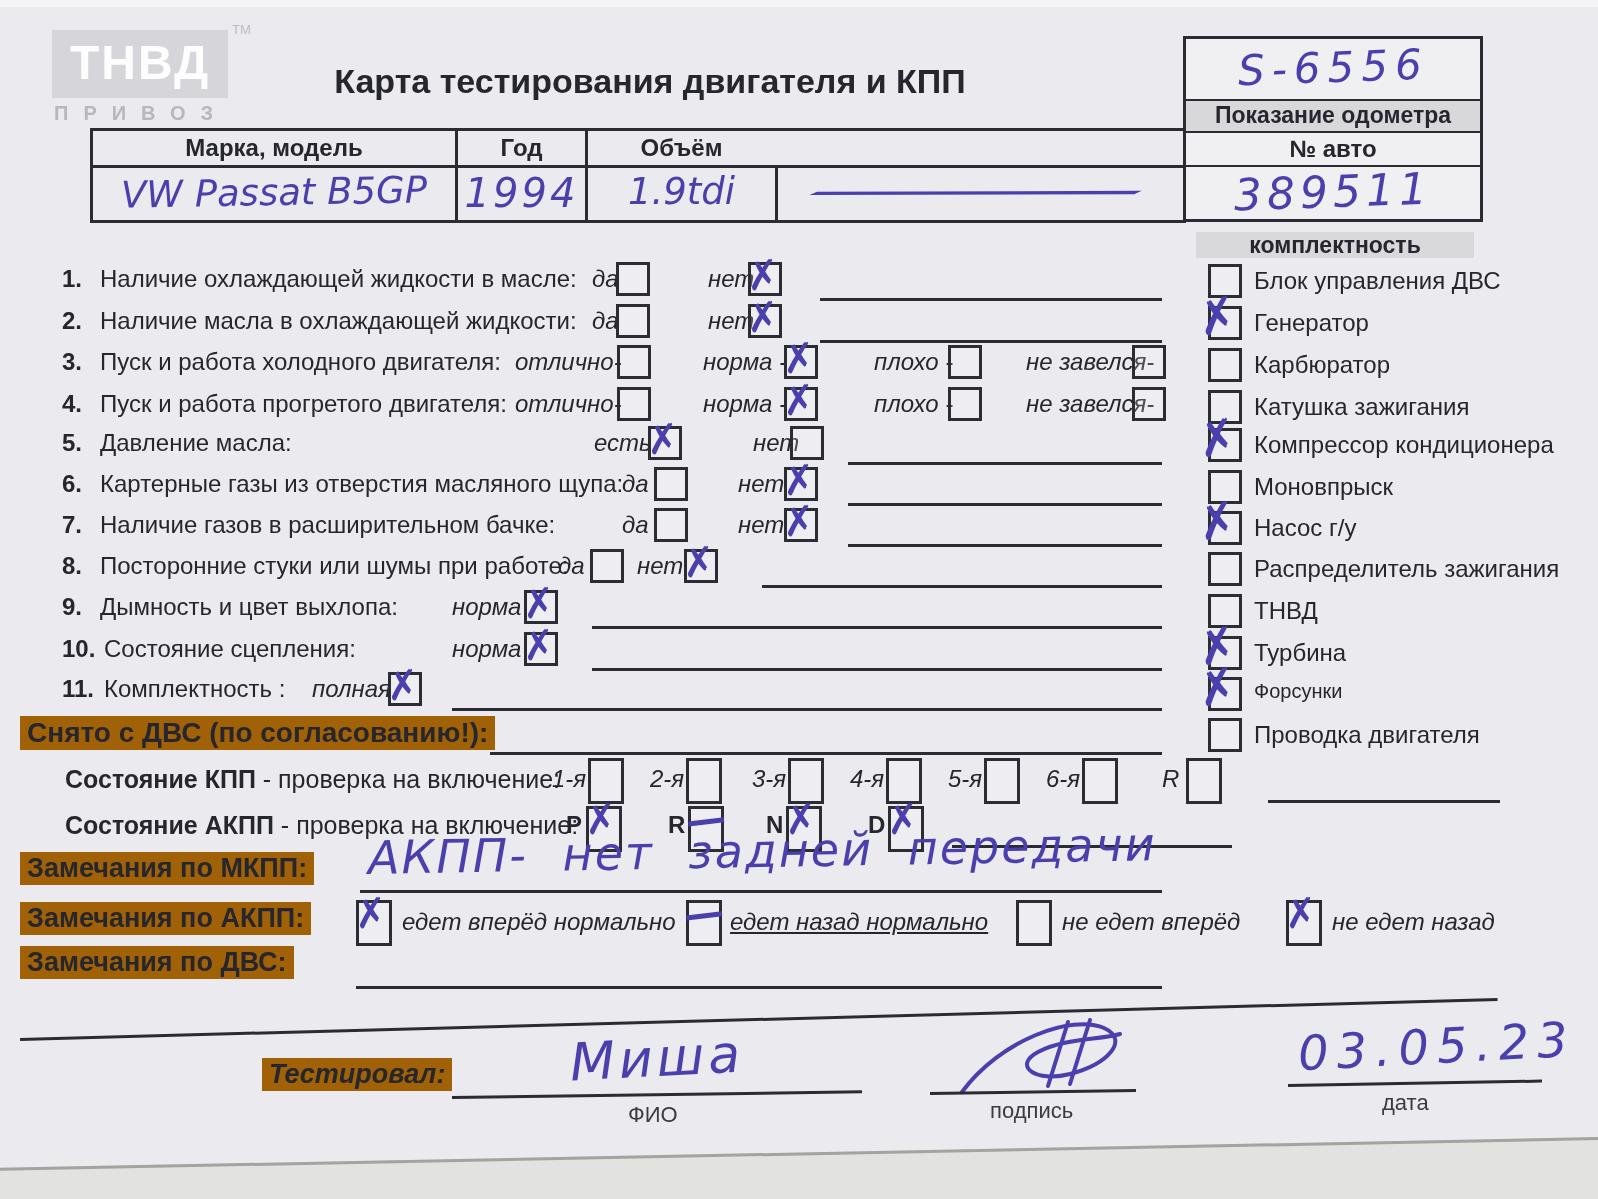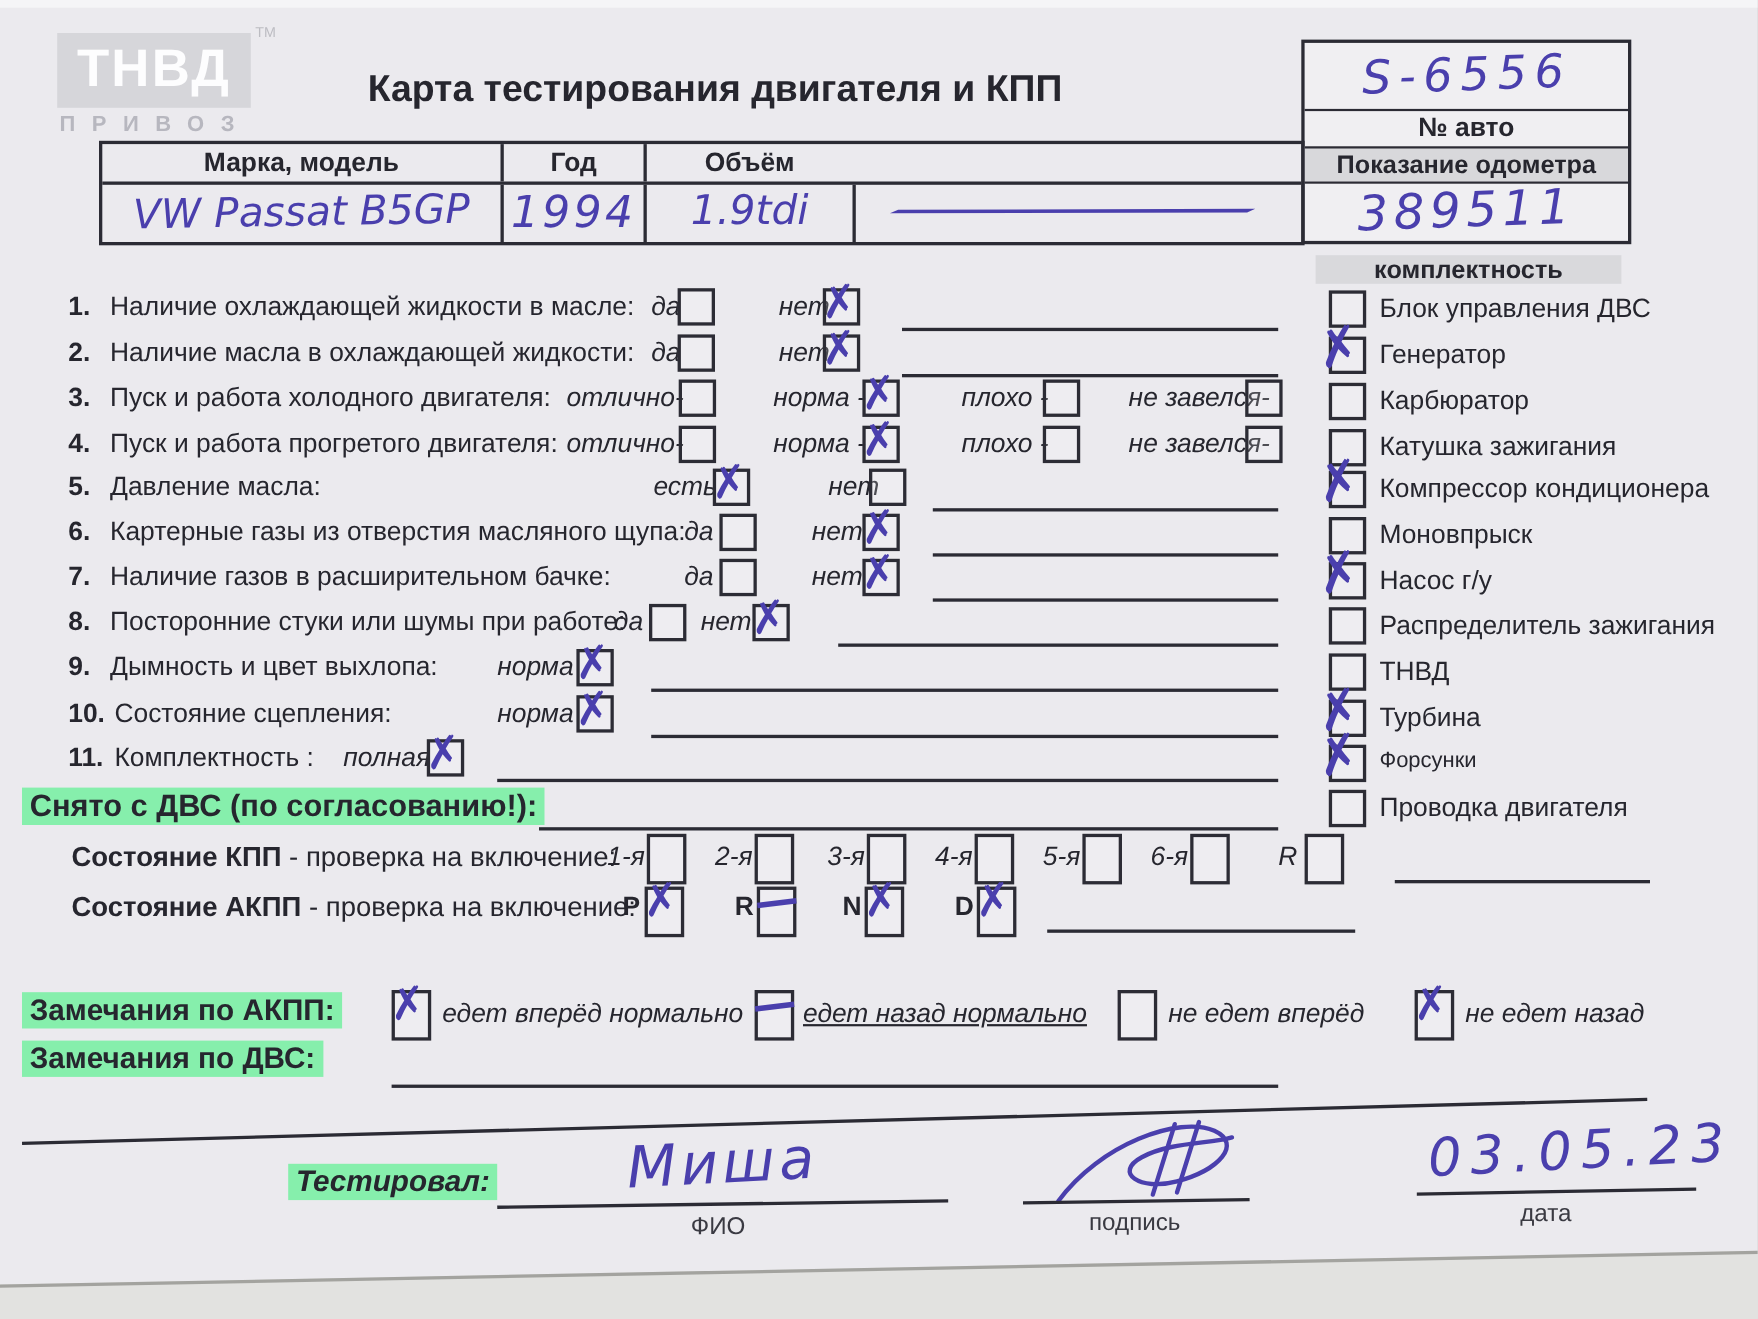--- a/index.html
+++ b/index.html
@@ -18,21 +18,21 @@
   .mark{position:absolute;left:-5px;top:-10px;font-size:40px;line-height:40px;font-weight:700;
         color:#4a3fad;transform:rotate(-7deg);font-family:"DejaVu Sans",sans-serif;pointer-events:none;}
   .cmark{font-size:48px;left:-14px;top:-13px;transform:rotate(-12deg);}
   
   .ln{position:absolute;border-top:3px solid #2b2b34;height:0;}
   
   .ol{position:absolute;font-style:italic;font-size:24px;top:3px;white-space:nowrap;}
   .tnum{position:absolute;font-weight:700;font-size:24px;top:3px;}
   .tlabel{position:absolute;font-size:24px;top:3px;white-space:nowrap;}
   .trow{position:absolute;left:0;width:1598px;height:40px;}
-  .hl{background:#86efac;padding:1px 7px;}
+  .hl{background:#a16207;padding:1px 7px;}
   .sec{font-size:27px;font-weight:700;white-space:nowrap;}
   .cap{font-size:22px;color:#3a3a42;}
   
   .idbox{left:1183px;top:36px;width:294px;border:3px solid #2b2b34;background:rgba(255,255,255,.25);}
   .idrow{border-top:2px solid #2b2b34;text-align:center;}
   .idrow:first-child{border-top:none;}
   
   .vt{left:90px;top:128px;width:1090px;border:3px solid #2b2b34;}
   .vt .hrow{display:flex;border-bottom:3px solid #2b2b34;}
   .vt .drow{display:flex;height:52px;}
@@ -58,22 +58,22 @@
   </div>
   <div class="abs logo-tm">TM</div>
   <div class="abs logo-sub">ПРИВОЗ</div>
 
   <div class="abs b nowrap" style="left:300px;top:62px;width:700px;text-align:center;font-size:34px;">Карта тестирования двигателя  и КПП</div>
 
   <div class="abs idbox">
     <div class="idrow" style="height:60px;">
       <span class="hw" style="font-size:42px;line-height:58px;letter-spacing:7px;transform:rotate(-2deg);display:inline-block;">S-6556</span>
     </div>
+    <div class="idrow b" style="height:30px;font-size:23px;line-height:29px;background:#d8d8db;">Показание одометра</div>
     <div class="idrow b" style="height:32px;font-size:24px;line-height:32px;">№ авто</div>
-    <div class="idrow b" style="height:30px;font-size:23px;line-height:29px;background:#d8d8db;">Показание одометра</div>
     <div class="idrow" style="height:52px;">
       <span class="hw" style="font-size:44px;line-height:50px;letter-spacing:5px;transform:rotate(-2deg);display:inline-block;">389511</span>
     </div>
   </div>
   <div class="abs b" style="left:1196px;top:232px;width:278px;height:26px;background:#d9d9dc;text-align:center;font-size:23px;line-height:26px;">комплектность</div>
 
   <div class="abs vt">
     <div class="hrow">
       <div class="hcell" style="width:362px;">Марка, модель</div>
       <div class="hcell" style="width:127px;">Год</div>
@@ -368,20 +368,25 @@
     <span class="cb tall" style="left:786px;top:-2px;">
         <span class="mark">✗</span>
       </span>
     <span class="ol" style="left:868px;font-style:normal;font-weight:700;">D</span>
     <span class="cb tall" style="left:888px;top:-2px;">
         <span class="mark">✗</span>
       </span>
     <span class="ln" style="left:952px;top:37px;width:280px;"></span>
   </div>
 
+  <div class="trow" style="top:852px;height:48px;">
+    <span class="abs sec hl" style="left:20px;top:0;">Замечания по МКПП:</span>
+    <span class="abs hw" style="left:368px;top:-28px;font-size:46px;letter-spacing:2px;word-spacing:18px;transform:rotate(-1deg);">АКПП- нет задней передачи</span>
+    <span class="ln" style="left:360px;top:38px;width:802px;"></span>
+  </div>
 
   <div class="trow" style="top:900px;height:50px;">
     <span class="abs sec hl" style="left:20px;top:2px;">Замечания по АКПП:</span>
     <span class="cb tall" style="left:356px;top:0;">
         <span class="mark">✗</span>
       </span>
     <span class="ol" style="left:402px;top:8px;">едет вперёд нормально</span>
     <span class="cb tall" style="left:686px;top:0;">
         <span class="mark">—</span>
       </span>

